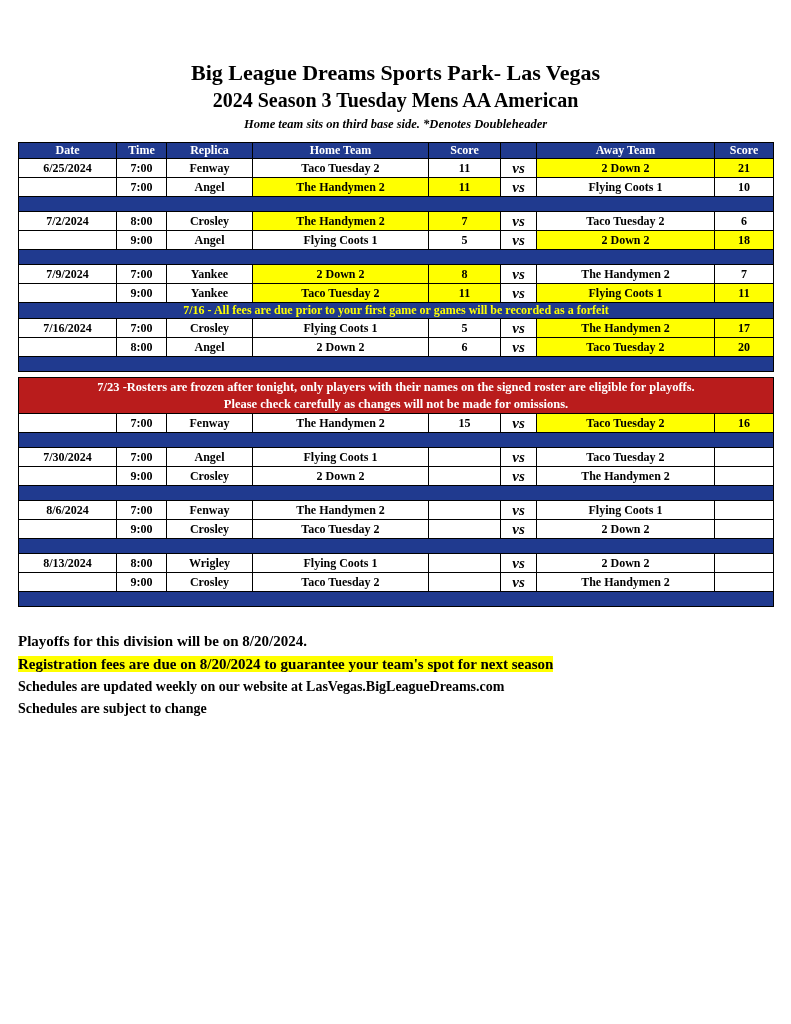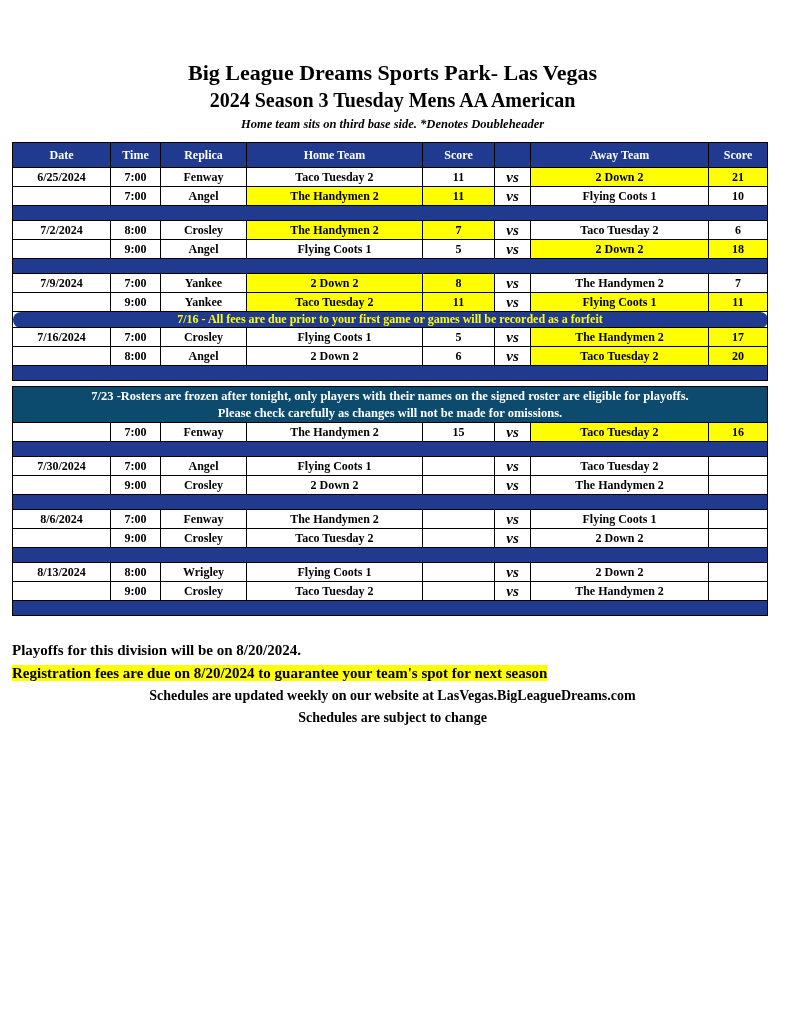--- a/index.html
+++ b/index.html
@@ -3,21 +3,21 @@
 <meta charset="utf-8">
 <style>
   * { box-sizing: border-box; }
   html, body { margin: 0; padding: 0; }
   body {
     width: 791px; height: 1024px;
     background: #ffffff;
     font-family: "Liberation Serif", serif;
     color: #000;
   }
-  .page { padding: 60px 18px 0 12px; }
+  .page { padding: 60px 18px 0 18px; }
 
   h1.title   { font-size: 22px; font-weight: bold; text-align: center; margin: 0 0 3px 0; }
   h2.subtitle{ font-size: 20px; font-weight: bold; text-align: center; margin: 0 0 5px 0; }
   .note-line { font-size: 12.5px; font-weight: bold; font-style: italic; text-align: center; margin: 0 0 10px 0; }
 
   table.sched {
     border-collapse: collapse;
     table-layout: fixed;
     width: 755px;
     font-size: 12px;
@@ -38,52 +38,51 @@
     text-align: center;
     vertical-align: middle;
     padding: 0 2px;
     overflow: hidden;
     white-space: nowrap;
   }
   .sched thead th {
     background: #203A8F;
     color: #ffffff;
     font-size: 12px;
-    height: 25px;
+    height: 16px;
   }
   td.vs   { font-style: italic; font-size: 15px; }
   td.hl   { background: #FFFF00; }
   td.spacer {
     background: #203A8F;
     height: 15px;
   }
   td.noterow {
     background: #203A8F;
     color: #FFFF00;
     height: 14px;
     font-size: 12px;
-    border-radius: 9px;
   }
   td.banner {
-    background: #0c4a6e;
+    background: #b91c1c;
     color: #ffffff;
     height: 36px;
     font-size: 12.5px;
     line-height: 1.3;
     white-space: normal;
   }
   td.gap {
     border: none;
     background: #ffffff;
     height: 6px;
   }
 
   .footer { margin-top: 26px; font-weight: bold; }
   .footer .line { font-size: 15px; margin: 0 0 6px 0; }
-  .footer .line:nth-child(3), .footer .line:nth-child(4) { font-size: 14px; text-align: center; }
+  .footer .line:nth-child(3), .footer .line:nth-child(4) { font-size: 14px; }
   .footer .line span.hl-text { background: #FFFF00; }
 </style>
 </head>
 <body>
 
 <div class="page">
   <h1 class="title">Big League Dreams Sports Park- Las Vegas</h1>
   <h2 class="subtitle">2024 Season 3 Tuesday Mens AA American</h2>
   <div class="note-line">Home team sits on third base side.  *Denotes Doubleheader</div>
 

